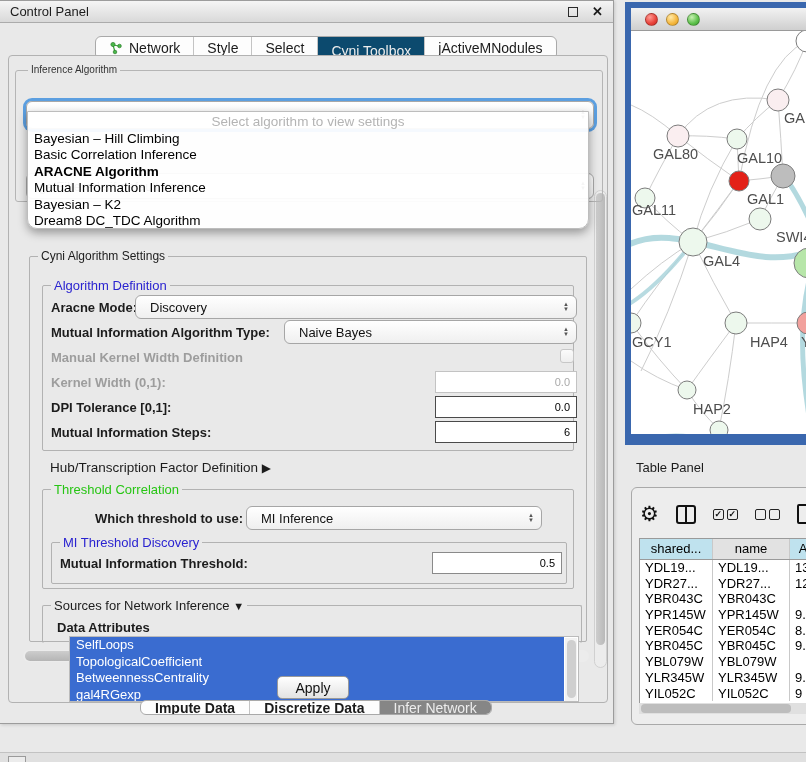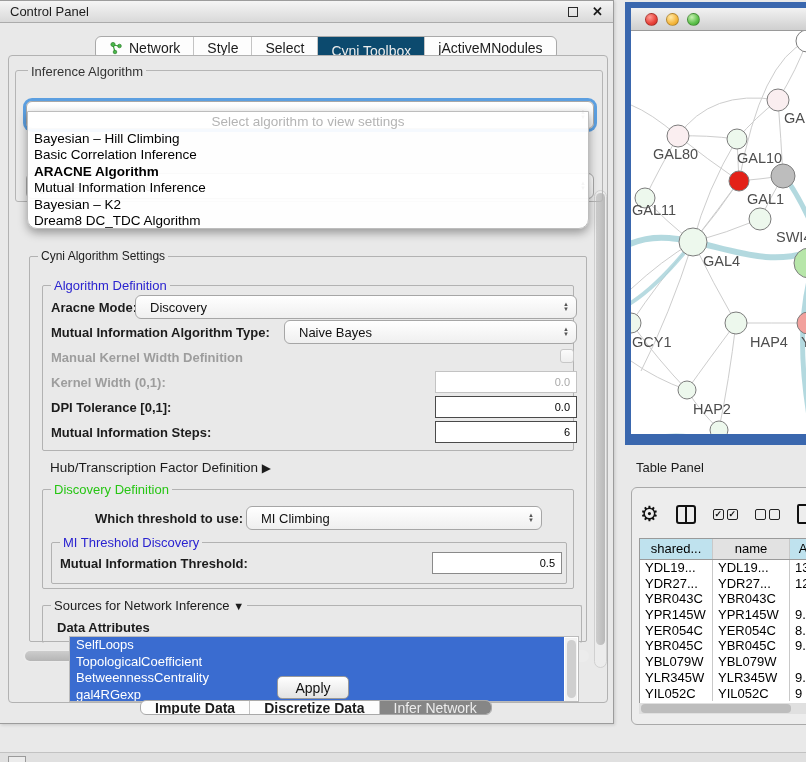--- a/index.html
+++ b/index.html
@@ -29,21 +29,21 @@
   .tab .net-ico { margin-right:6px; }
 
   
   .outer-panel { position:absolute; left:8px; top:54px; width:600px; height:648px;
                  border:1px solid #b2b2b2; border-radius:4px; background:#e9e9e9; }
 
   
   .ghost-group { position:absolute; left:6px; top:14px; width:588px; height:132px;
                  border:1px solid #b5b5b5; border-radius:3px; z-index:1; }
   .ghost-title { position:absolute; left:12px; top:-7px; background:#e9e9e9; padding:0 3px;
-                 font-size:13px; color:#333; }
+                 font-size:10px; color:#333; }
   .ghost-combo1 { position:absolute; left:10px; top:30px; width:568px; height:28px;
                   border-radius:6px; background:linear-gradient(#fff,#f0f0f0);
                   border:1px solid #a8a8a8; box-shadow:0 0 0 3px #5c9fe0; }
   .ghost-combo2 { position:absolute; left:10px; top:102px; width:568px; height:26px;
                   border-radius:6px; background:linear-gradient(#fff,#f0f0f0);
                   border:1px solid #a8a8a8; font-size:13px; color:#444;
                   display:flex; align-items:center; padding:0 12px; }
   .stepper { position:absolute; right:7px; top:50%; transform:translateY(-50%);
              display:flex; flex-direction:column; align-items:center; color:#555;
              font-size:6px; line-height:5px; }
@@ -254,25 +254,25 @@
             <span class="lbl" style="left:8px; top:139px;">Mutual Information Steps:</span>
             <div class="field" style="left:392px; top:135px; width:142px;">6</div>
           </div>
 
           <span class="lbl" style="left:20px; top:203px; font-weight:normal; font-size:13.5px;">
             <span>Hub/Transcription Factor Definition</span>
             <span style="font-size:12px;"> ▶</span>
           </span>
 
           <div class="group" style="left:12px; top:232px; width:532px; height:100px;">
-            <span class="group-label green">Discovery Definition</span>
+            <span class="group-label green">Threshold Correlation</span>
 
             <span class="lbl" style="left:52px; top:21px;">Which threshold to use:</span>
             <div class="combo" style="left:203px; top:16px; width:296px;">
-              <span>MI Climbing</span>
+              <span>MI Inference</span>
               <span class="stepper">▲<br>▼</span>
             </div>
 
             <div class="group" style="left:8px; top:52px; width:516px; height:42px;">
               <span class="group-label blue">MI Threshold Discovery</span>
               <span class="lbl" style="left:8px; top:13px;">Mutual Information Threshold:</span>
               <div class="field" style="left:380px; top:9px; width:130px; border-color:#8a8a8a;">0.5</div>
             </div>
           </div>
 

